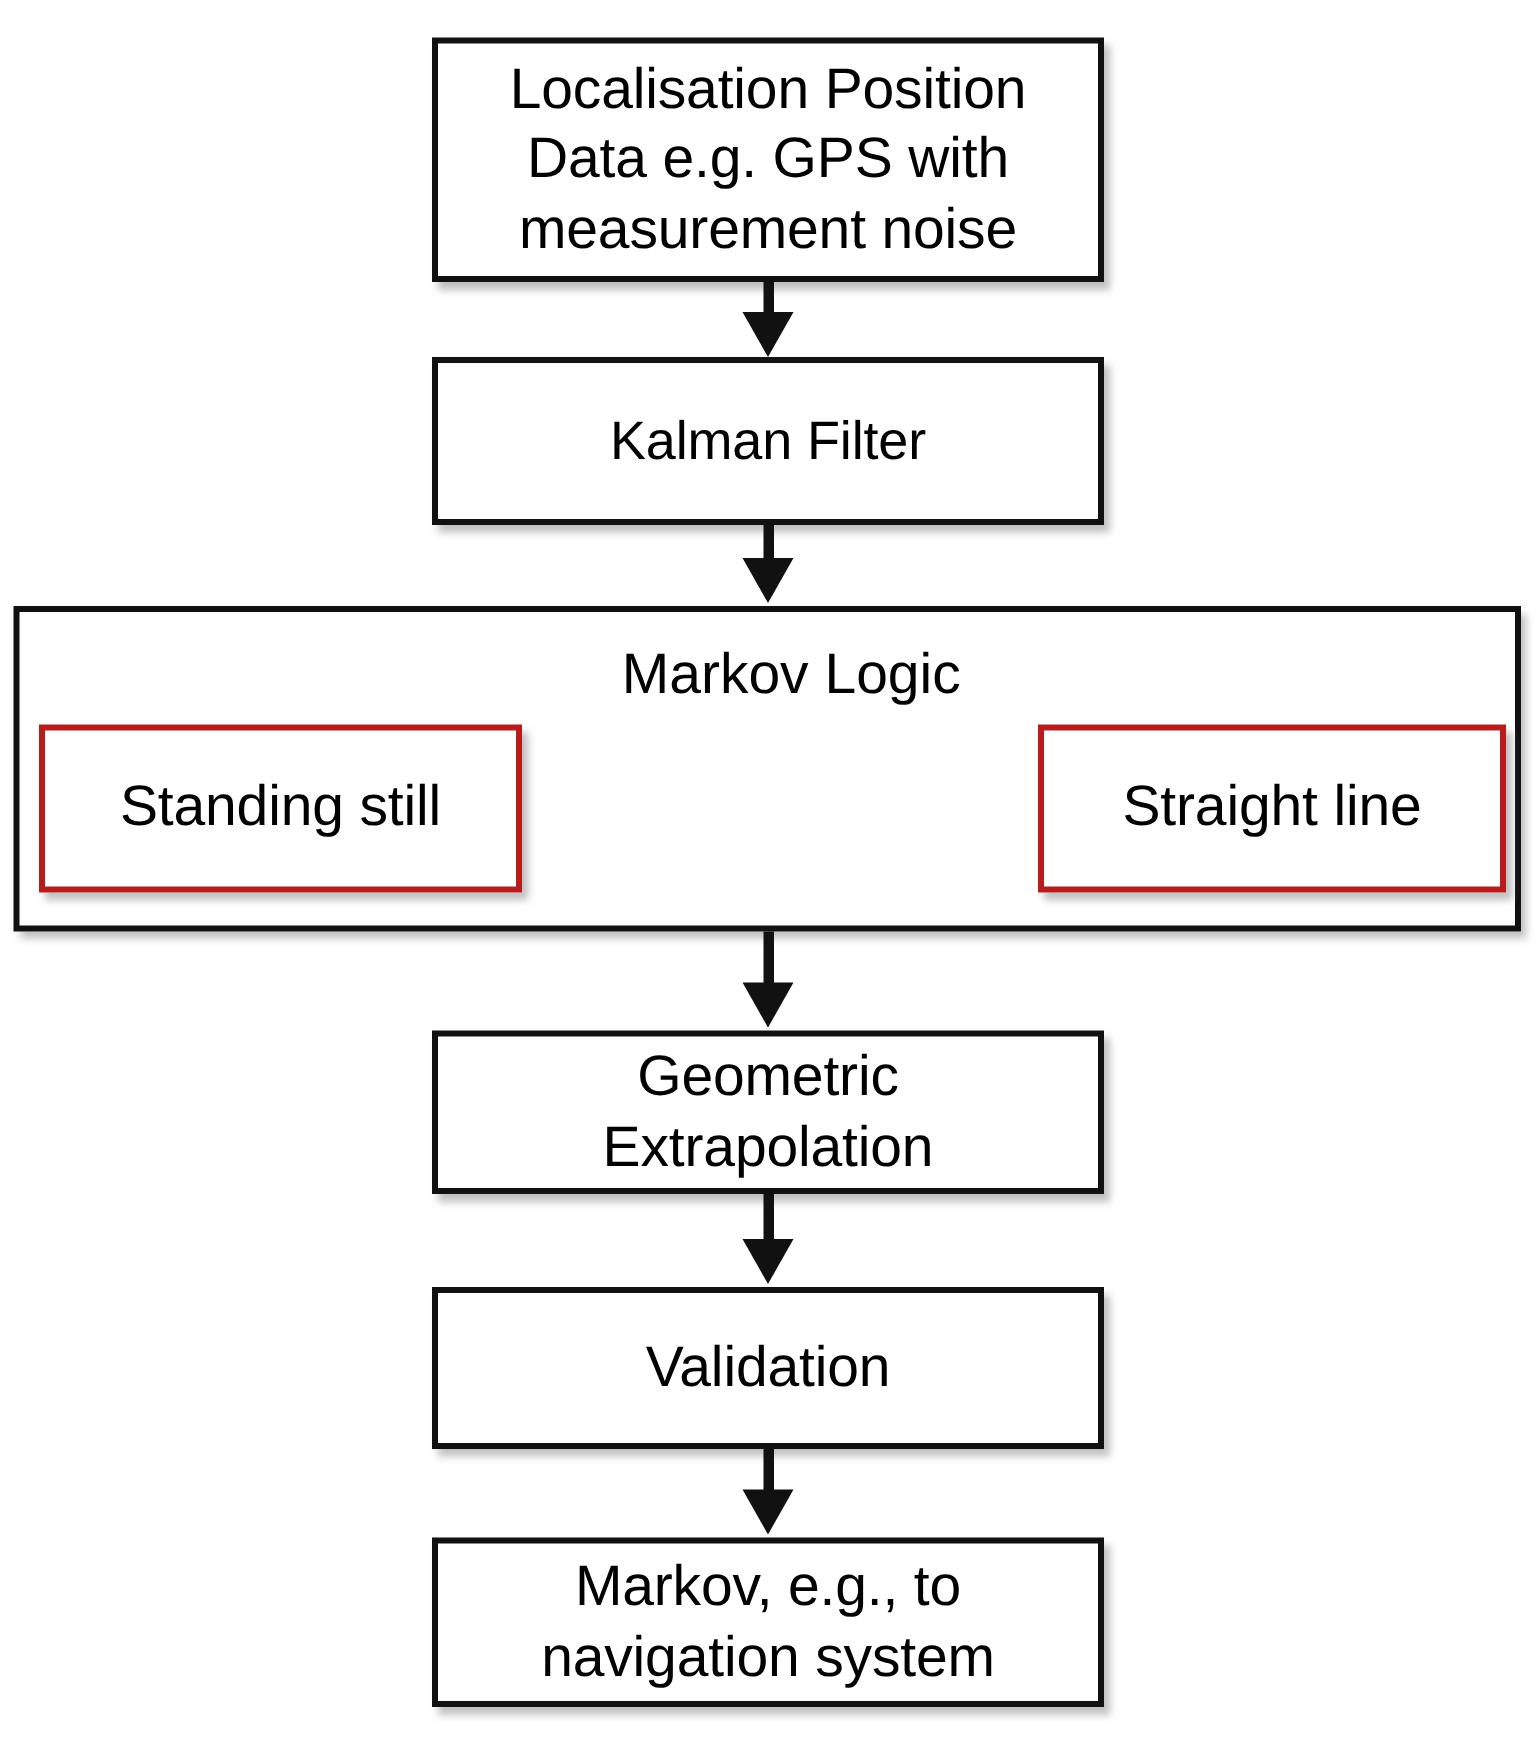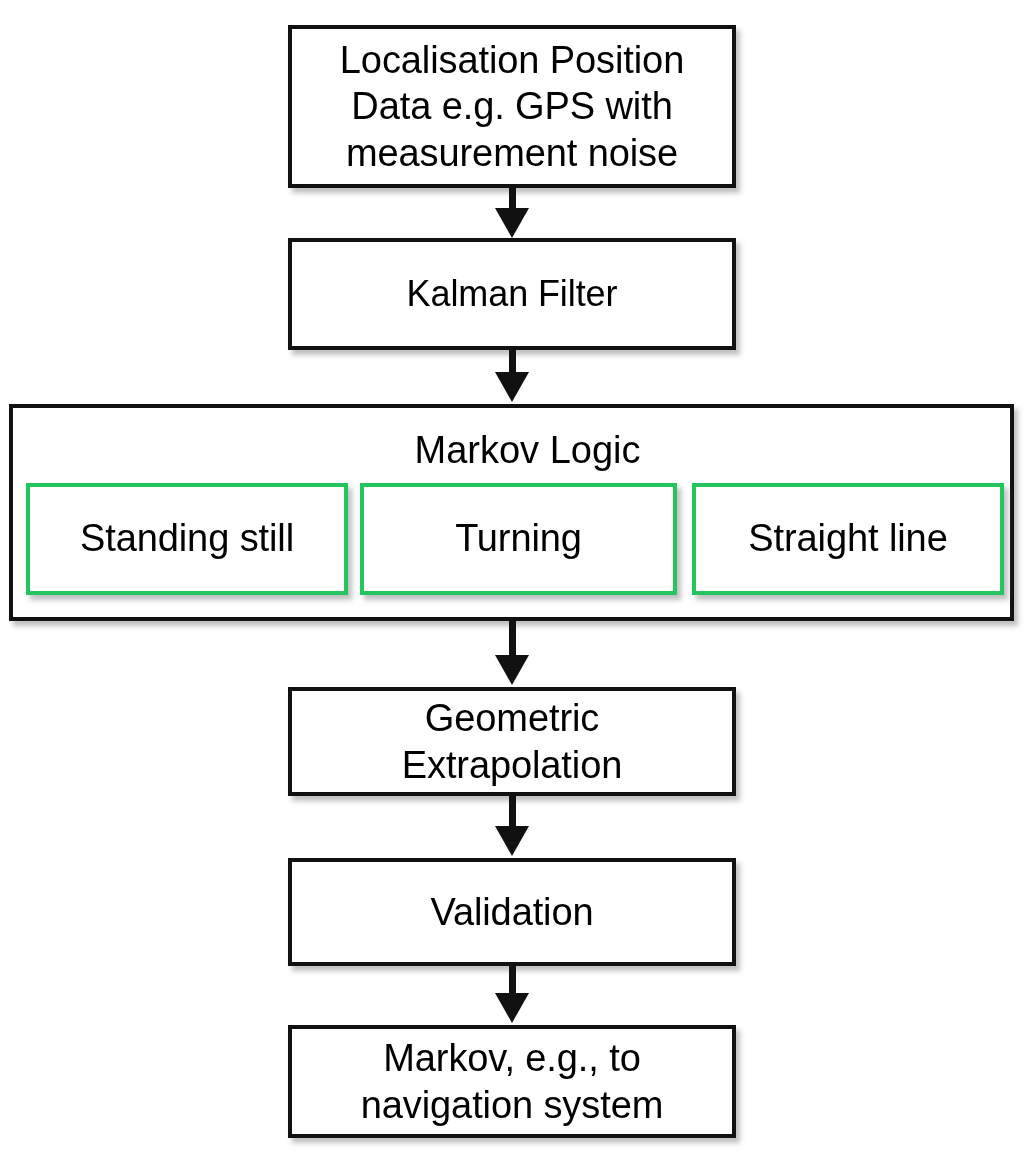--- a/index.html
+++ b/index.html
@@ -73,21 +73,21 @@
     text-align: center;
     font-size: 38px;
     line-height: 1.1;
   }
   .sub-node {
     position: absolute;
     top: 75px;
     height: 112px;
     box-sizing: border-box;
     background: #ffffff;
-    border: 4px solid #22c55e;
+    border: 4px solid #b91c1c;
     box-shadow: 4px 5px 5px rgba(140,140,140,0.55);
     display: flex;
     align-items: center;
     justify-content: center;
     text-align: center;
   }
   .sub-node .label {
     display: block;
     width: 100%;
     padding: 0 6px;
@@ -184,23 +184,20 @@
   <div class="arrow" id="arrow-2">
     <div class="shaft"></div>
     <div class="head"></div>
   </div>
 
   <div class="node" id="node-markov-group">
     <div id="markov-title">Markov Logic</div>
     <div class="sub-node" id="sub-standing-still">
       <span class="label">Standing still</span>
     </div>
-    <div class="sub-node" id="sub-turning">
-      <span class="label">Turning</span>
-    </div>
     <div class="sub-node" id="sub-straight-line">
       <span class="label">Straight line</span>
     </div>
   </div>
 
   <div class="arrow" id="arrow-3">
     <div class="shaft"></div>
     <div class="head"></div>
   </div>
 

